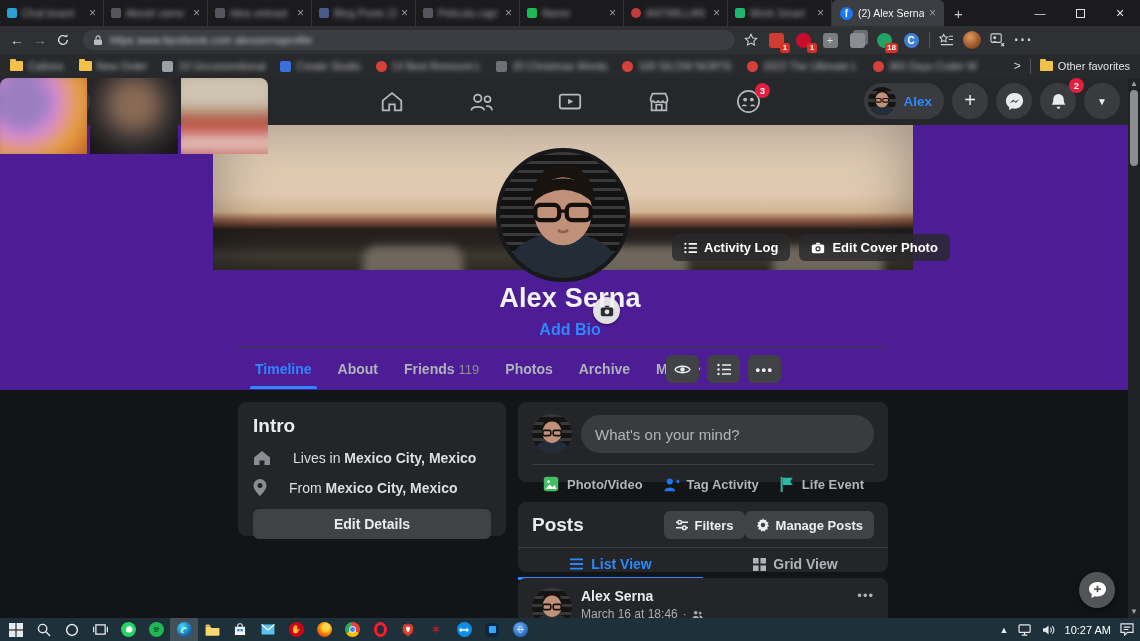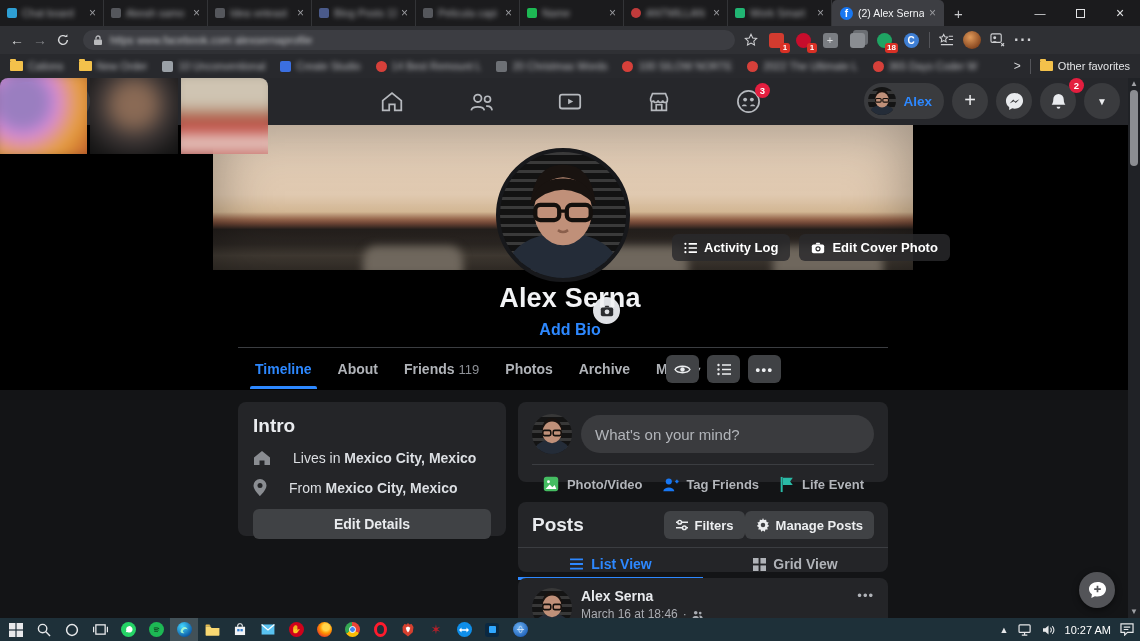--- a/index.html
+++ b/index.html
@@ -56,21 +56,21 @@
   .navc{position:relative;display:flex;align-items:center;justify-content:center;width:28px;height:28px}
   .badge{position:absolute;top:-5px;right:-8px;background:#e41e3f;color:#fff;font-size:9.5px;font-weight:700;border-radius:8px;min-width:15px;height:15px;line-height:15px;text-align:center;padding:0 3px}
   .navright{position:absolute;right:20px;top:5px;display:flex;align-items:center;gap:8px}
   .navpill{height:36px;border-radius:18px;background:#3a3b3e;display:flex;align-items:center;gap:7px;padding:0 12px 0 4px}
   .navpill .nm{color:#2d88ff;font-weight:700;font-size:13.5px}
   .cbtn{position:relative;width:36px;height:36px;border-radius:50%;background:#3a3b3e;display:flex;align-items:center;justify-content:center;color:#ecedef}
   .plus{font-size:20px;font-weight:400;line-height:1;margin-top:-2px}
   .chev{font-size:10px}
 
   
-  .pheader{position:absolute;top:47px;left:0;right:0;height:265px;background:#000000}
+  .pheader{position:absolute;top:47px;left:0;right:0;height:265px;background:#4c1d95}
   .cover{position:absolute;left:213px;top:0;width:700px;height:145px;overflow:hidden;
     background:linear-gradient(180deg,#e6d2bd 0%,#e0c9b0 48%,#d3b794 60%,#96664c 65%,#6b4434 68%,#241f1c 72%,#2c2723 82%,#453e36 90%,#38322c 100%);
     box-shadow:inset 0 0 60px rgba(0,0,0,.35)}
   .chair{position:absolute;bottom:-6px;height:30px;border-radius:14px 14px 0 0;background:#6f675d;filter:blur(4px)}
   .avatarbig{position:absolute;left:496px;top:23px;width:134px;height:134px;border-radius:50%;border:4px solid #17181b;overflow:hidden;background:repeating-linear-gradient(0deg,#121212 0 6px,#3a3a3a 6px 9px)}
   .face{position:relative;width:100%;height:100%;overflow:hidden;border-radius:50%;background:repeating-linear-gradient(0deg,#141414 0 5px,#383838 5px 8px)}
   .cambtn{position:absolute;left:593px;top:172px;width:27px;height:27px;border-radius:50%;background:#dfe1e5;display:flex;align-items:center;justify-content:center;box-shadow:0 1px 2px rgba(0,0,0,.5)}
   .coverbtns{position:absolute;top:109px;left:672px;display:flex;gap:9px}
   .btn-cover{height:27px;background:rgba(42,42,44,.82);border-radius:6px;color:#fff;font-size:13px;font-weight:600;display:flex;align-items:center;gap:7px;padding:0 12px;white-space:nowrap}
   .pname{position:absolute;top:158px;left:0;right:0;text-align:center;color:#f2f3f5;font-size:27px;font-weight:700;letter-spacing:.2px}
@@ -533,21 +533,21 @@
               <path d="M4 15.5l4.5-5 3 3.2 2.5-2.5 2 4.3z" fill="#fff"></path>
             </svg>
           <span>Photo/Video</span>
         </div>
         <div class="cact">
           <svg width="17" height="17" viewBox="0 0 20 20">
               <circle cx="8" cy="6.5" r="3.6" fill="#1877f2"></circle>
               <path d="M1.5 18c.7-5.8 12.3-5.8 13 0z" fill="#1877f2"></path>
               <path d="M15.5 6.5h4M17.5 4.5v4" stroke="#1877f2" stroke-width="1.8"></path>
             </svg>
-          <span>Tag Friends</span>
+          <span>Tag Activity</span>
         </div>
         <div class="cact">
           <svg width="16" height="17" viewBox="0 0 18 19">
               <path d="M3 1v17" stroke="#2abba7" stroke-width="2.2"></path>
               <path d="M4.5 2h11l-3 4 3 4h-11z" fill="#2abba7"></path>
             </svg>
           <span>Life Event</span>
         </div>
       </div>
     </div>

